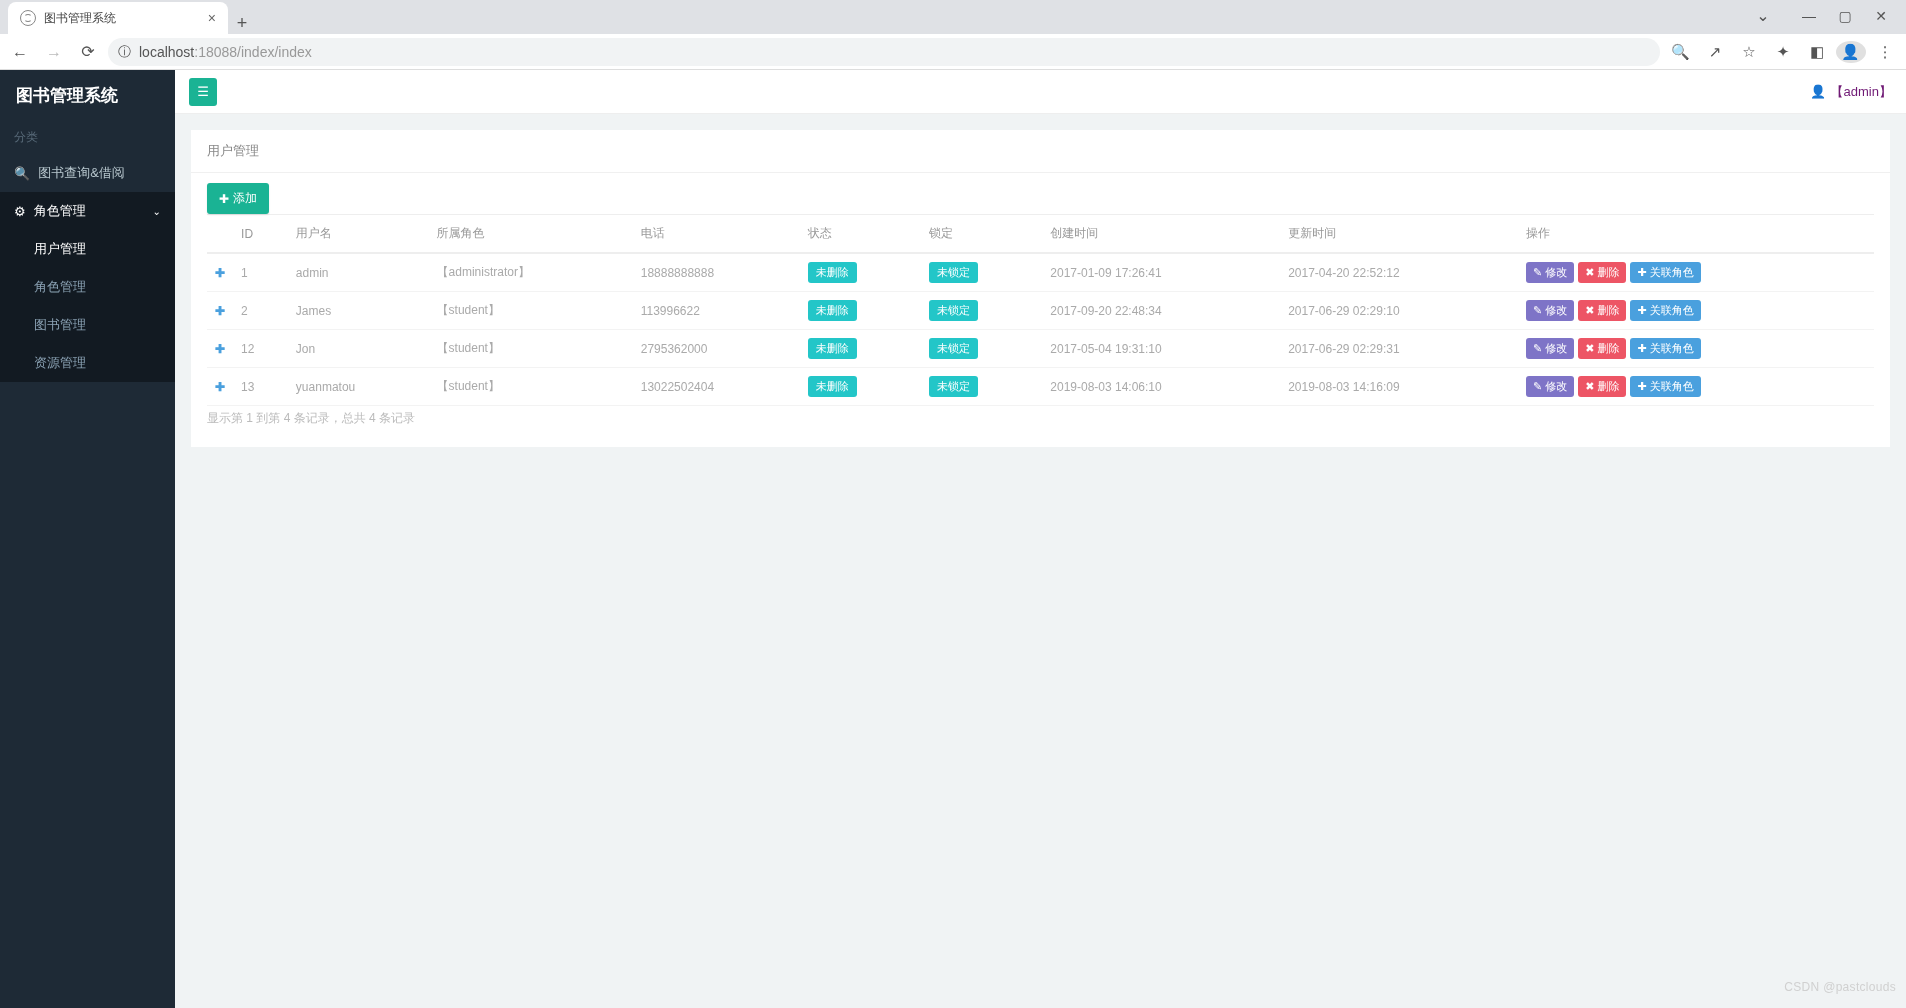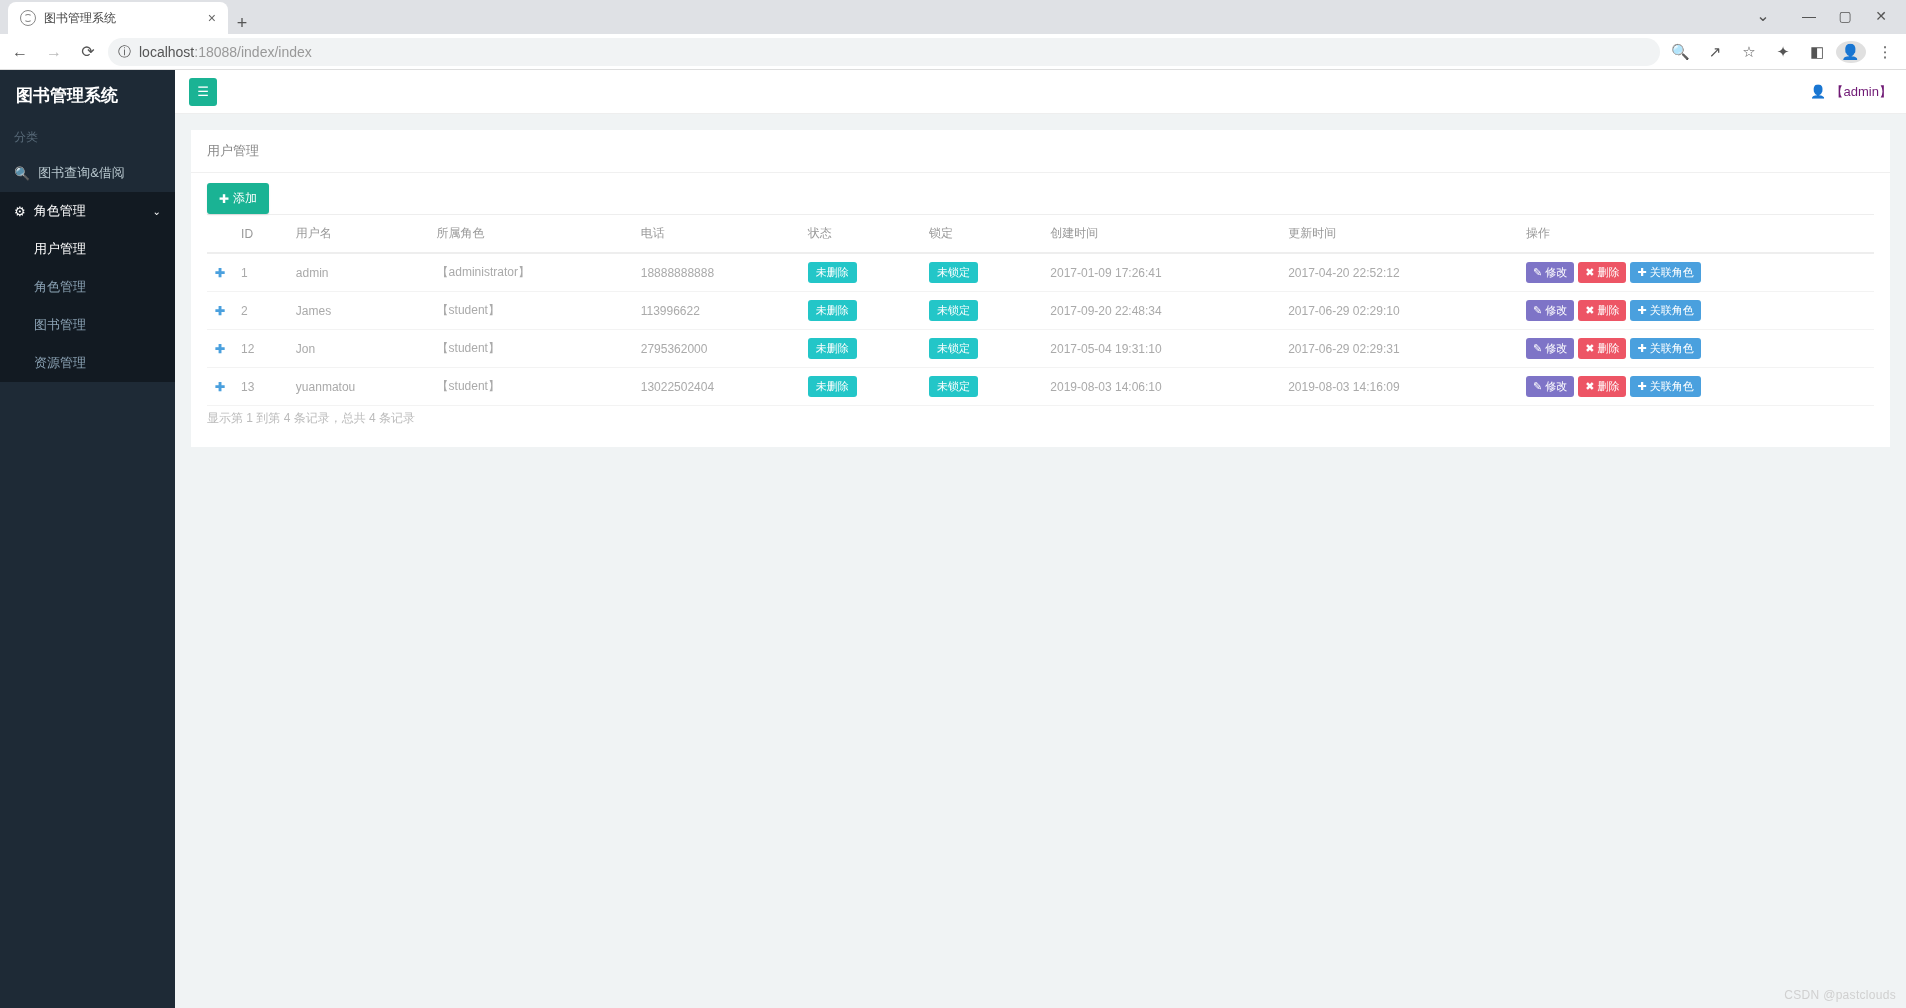--- a/index.html
+++ b/index.html
@@ -59,21 +59,21 @@
     td.exp { width: 24px; text-align: center; color: #4aa0de; cursor: pointer; font-weight: bold; }
     .badge { display: inline-block; padding: 3px 8px; border-radius: 3px; color: #fff; font-size: 11px; }
     .badge-teal { background: #23c6c8; }
     .btn-sm { display: inline-flex; align-items: center; gap: 3px; padding: 3px 7px; border-radius: 3px; color: #fff; font-size: 11px; cursor: pointer; border: none; }
     .btn-purple { background: #7e74c7; }
     .btn-red { background: #ed5565; }
     .btn-blue { background: #4aa0de; }
     .ops { display: flex; gap: 4px; }
     .pagination-info { color: #bbb; font-size: 12px; margin-top: 4px; }
 
-    .watermark { position: fixed; right: 10px; bottom: 6px; color: #d0d0d0; font-size: 12px; letter-spacing: .3px; }
+    .watermark { position: fixed; right: 10px; bottom: 14px; color: #d0d0d0; font-size: 12px; letter-spacing: .3px; }
   </style>
 </head>
 <body>
 
 <div class="browser-chrome">
   <div class="tabbar">
     <div class="tab">
       <span class="tab-icon"></span>
       <span class="tab-title">图书管理系统</span>
       <span class="tab-close">×</span>

